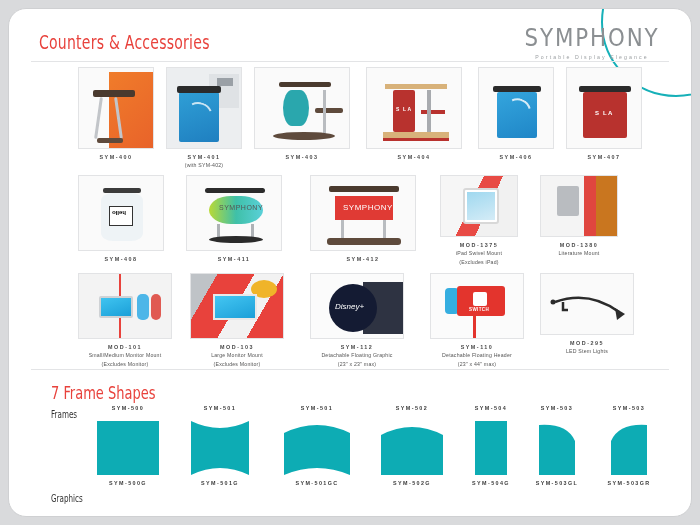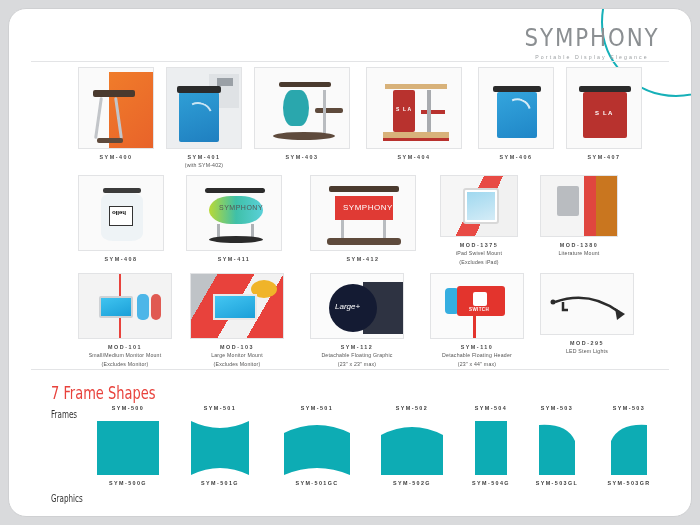--- a/index.html
+++ b/index.html
@@ -66,20 +66,23 @@
   .top-shelf { background:#4a3a2e; border-radius:2px; }
   .panel { border-radius:2px; }
   .sola { color:#fff; font-size:5px; font-weight:bold; letter-spacing:1.2px; }
 </style>
 </head>
 <body>
 
 <div class="page">
   <div class="corner-arc"></div>
 
+  <div class="hdr">
+    <h1>Counters &amp; Accessories</h1>
+  </div>
 
   <div class="logo">
     <div class="wordmark">SYMPHONY</div>
     <div class="tag">Portable Display Elegance</div>
   </div>
 
   <div class="rule" style="top:52px;"></div>
 
   <div class="grid">
 
@@ -243,21 +246,21 @@
         <span class="sub" style="white-space:pre-line;">Large Monitor Mount
 (Excludes Monitor)</span>
       </div>
     </div>
 
     <div class="cell" style="left:300px; top:264px; width:96px;">
       <div class="thumb" style="width:94px; height:66px;">
         <div class="ph" style="left:0; top:0; width:94px; height:66px; background:#fbfbfb;"></div>
         <div class="ph" style="left:52px; top:8px; width:44px; height:52px; background:#2e3342;"></div>
         <div class="ph" style="left:18px; top:10px; width:48px; height:48px; background:#141b33; border-radius:50%;"></div>
-        <div class="ph" style="left:24px; top:28px; font-size:8px; color:#fff; font-style:italic;">Large+</div>
+        <div class="ph" style="left:24px; top:28px; font-size:8px; color:#fff; font-style:italic;">Disney+</div>
       </div>
       <div class="cap">
         <span>SYM-112</span><br>
         <span class="sub" style="white-space:pre-line;">Detachable Floating Graphic
 (23" x 23" max)</span>
       </div>
     </div>
 
     <div class="cell" style="left:420px; top:264px; width:96px;">
       <div class="thumb" style="width:94px; height:66px;">

